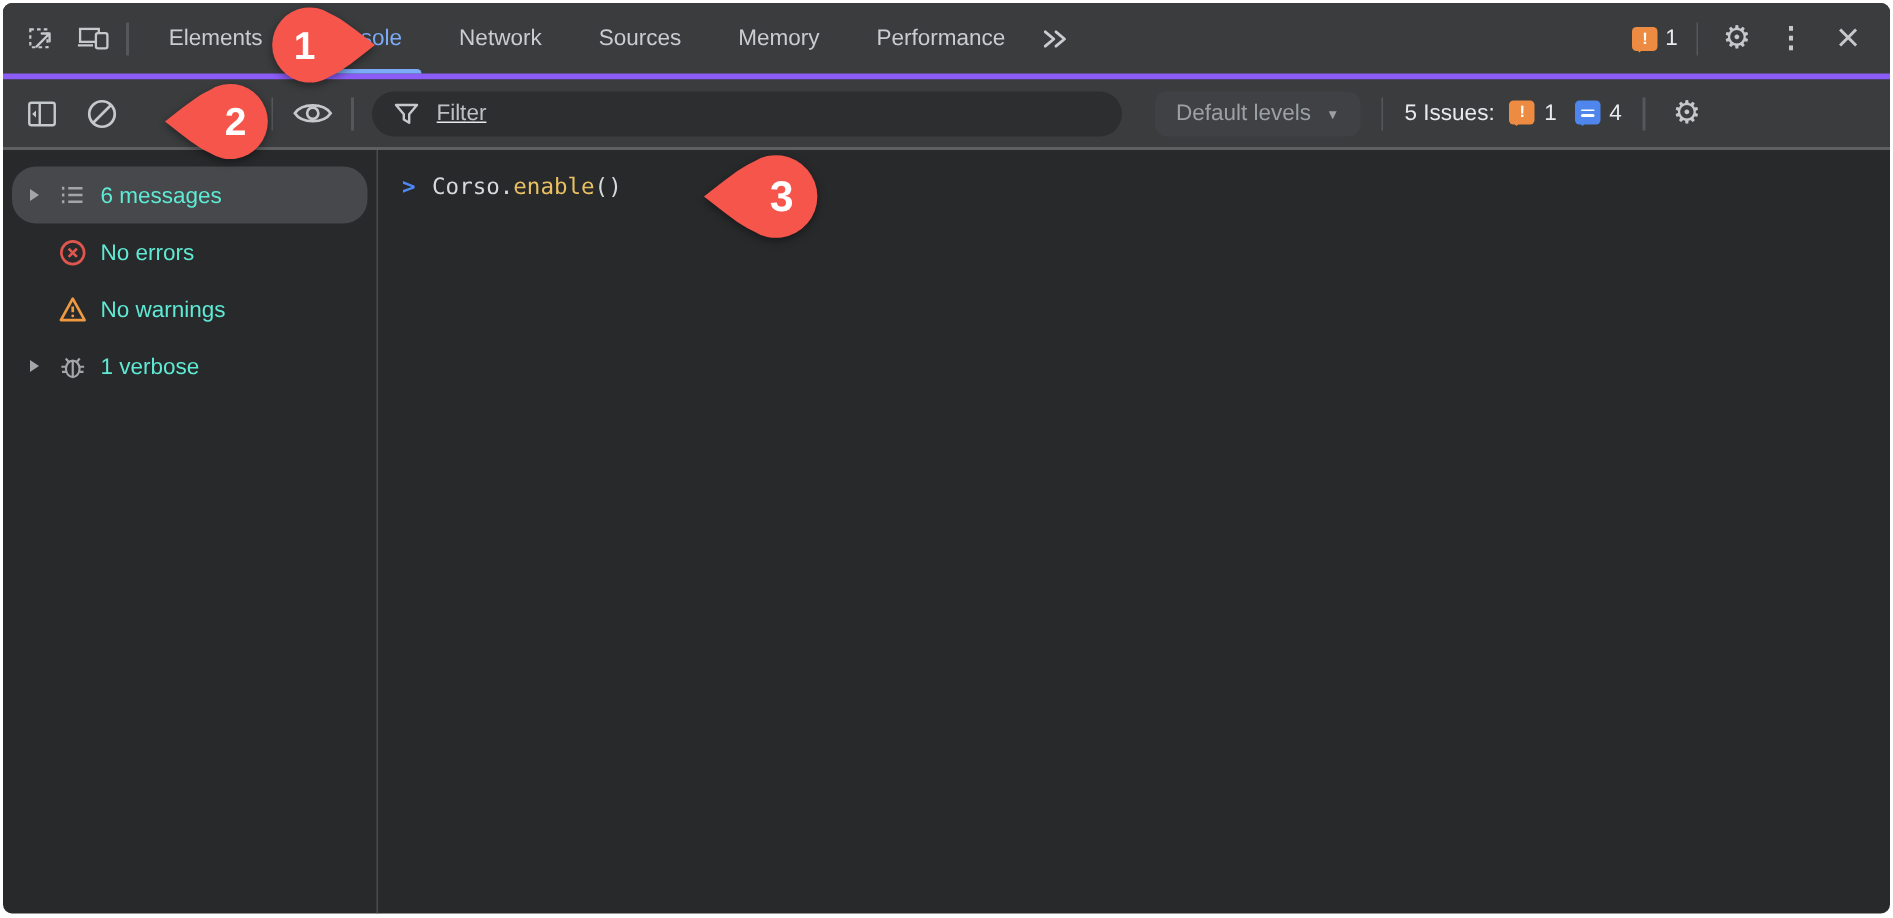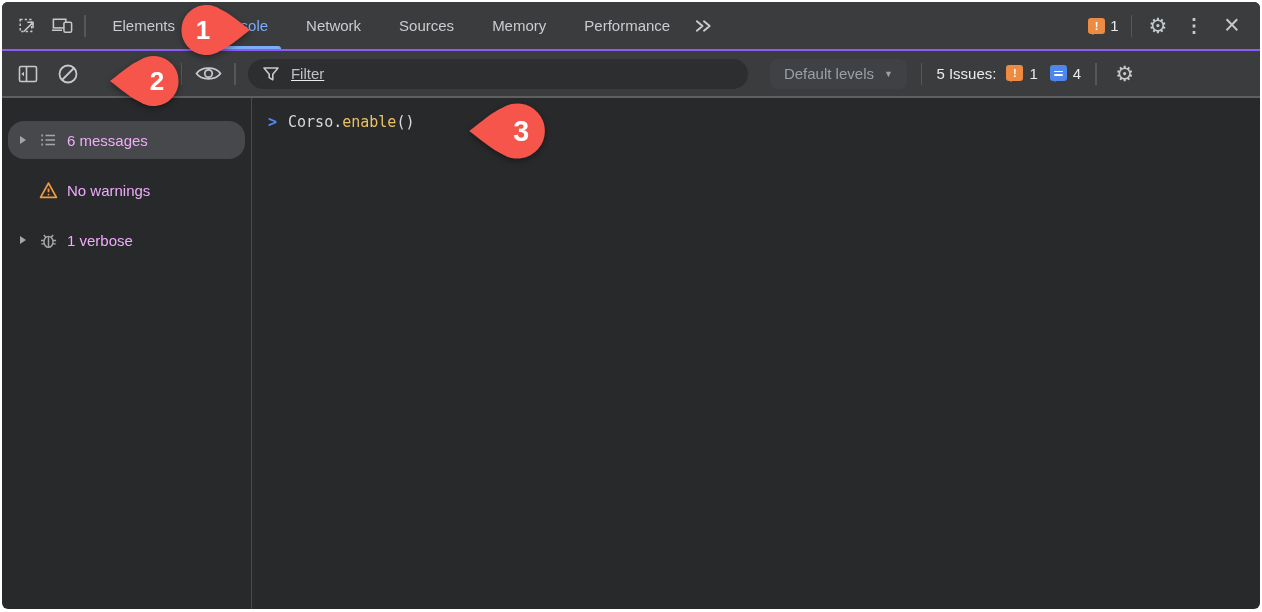--- a/index.html
+++ b/index.html
@@ -2,21 +2,21 @@
 <html><head>
 <meta charset="utf-8">
 <style>
   html,body{margin:0;padding:0;background:#fff;}
   .frame{position:relative;width:1262px;height:612px;background:#ffffff;overflow:hidden;
          font-family:"Liberation Sans",sans-serif;-webkit-font-smoothing:antialiased;}
   .app{position:absolute;left:2px;top:2px;right:2px;bottom:3px;background:#28292b;
        border-radius:6px;overflow:hidden;display:flex;flex-direction:column;}
 
   
-  .tabbar{height:47px;background:#3b3c3e;border-bottom:2px solid #8b5cf6;
+  .tabbar{height:47px;background:#3b3c3e;border-bottom:4px solid #8b5cf6;
           display:flex;align-items:center;padding:0 14px 0 12px;flex:0 0 auto;}
   .iconbtn{display:flex;align-items:center;justify-content:center;width:28px;height:28px;
            border-radius:4px;flex:0 0 auto;}
   .vdiv{width:1.5px;height:22px;background:#56575a;margin:0 8px;flex:0 0 auto;}
   .tabs{display:flex;align-items:center;height:100%;}
   .tab{position:relative;height:100%;display:flex;align-items:center;padding:0 19px;
        color:#c9ccd0;font-size:15px;white-space:nowrap;}
   .tab.active{color:#7cacf8;}
   .tab.active .underline{position:absolute;left:6px;right:6px;bottom:0;height:3px;
        background:#7cacf8;border-radius:3px 3px 0 0;}
@@ -42,22 +42,22 @@
   .filter-pill input::placeholder{color:#bdc1c6;}
   .levels{display:flex;align-items:center;gap:10px;background:#404144;border-radius:8px;
            height:30px;padding:0 14px;color:#9aa0a6;font-size:15px;margin-left:18px;white-space:nowrap;text-align:center;}
   .issues{display:flex;align-items:flex-start;gap:6px;color:#e8eaed;font-size:15px;white-space:nowrap;}
   .ctx-arrow{color:#9aa0a6;font-size:9px;margin:0 6px 0 2px;}
 
   
   .content{flex:1;display:flex;min-height:0;}
   .sidebar{width:250px;flex:0 0 auto;border-right:1.5px solid #4a4b4d;padding-top:11px;
            box-sizing:border-box;}
-  .side-row{height:38px;margin:12px 6px;border-radius:16px;display:flex;align-items:center;
-           padding:0 6px 0 9px;color:#f0abfc;font-size:15px;gap:9px;white-space:nowrap;overflow:hidden;}
+  .side-row{height:38px;margin:0 6px;border-radius:16px;display:flex;align-items:center;
+           padding:0 6px 0 9px;color:#5eead4;font-size:15px;gap:9px;white-space:nowrap;overflow:hidden;}
   .side-row.selected{background:#47484b;}
   .arrow-slot{width:12px;display:flex;justify-content:center;flex:0 0 auto;}
   .tri{width:0;height:0;border-left:6px solid #a2a6aa;border-top:4.5px solid transparent;
        border-bottom:4.5px solid transparent;}
   .side-icon{width:20px;display:flex;justify-content:center;flex:0 0 auto;}
 
   .console-pane{flex:1;padding:15px 10px 0 16px;font-family:"DejaVu Sans Mono",monospace;
            font-size:15px;color:#d7dadd;}
   .prompt-row{display:flex;align-items:center;gap:11px;}
   .prompt{color:#4e88f5;font-weight:bold;}
@@ -203,20 +203,30 @@
             </span>
           <span class="side-icon">
             <svg width="18" height="18" viewBox="0 0 18 18">
                 <g stroke="#a2a6aa" stroke-width="1.7">
                   <path d="M6.5,4.5 H16 M6.5,9 H16 M6.5,13.5 H16"></path>
                   <path d="M2.3,4.5 h1.6 M2.3,9 h1.6 M2.3,13.5 h1.6" stroke-width="2"></path>
                 </g>
               </svg>
           </span>
           <span>6 messages</span>
+        </div>
+        <div class="side-row">
+          <span class="arrow-slot"></span>
+          <span class="side-icon">
+            <svg width="19" height="19" viewBox="0 0 18 18" fill="none" stroke="#df564e" stroke-width="1.7">
+                <circle cx="9" cy="9" r="7.2"></circle>
+                <path d="M6.4,6.4 L11.6,11.6 M11.6,6.4 L6.4,11.6"></path>
+              </svg>
+          </span>
+          <span>No errors</span>
         </div>
         <div class="side-row">
           <span class="arrow-slot"></span>
           <span class="side-icon">
             <svg width="19" height="19" viewBox="0 0 18 18" fill="none" stroke="#ef9a41" stroke-width="1.7">
                 <path d="M9,2 L16.5,15.5 H1.5 Z" stroke-linejoin="round"></path>
                 <path d="M9,7 V10.6"></path>
                 <circle cx="9" cy="12.9" r="0.9" fill="#ef9a41" stroke="none"></circle>
               </svg>
           </span>

